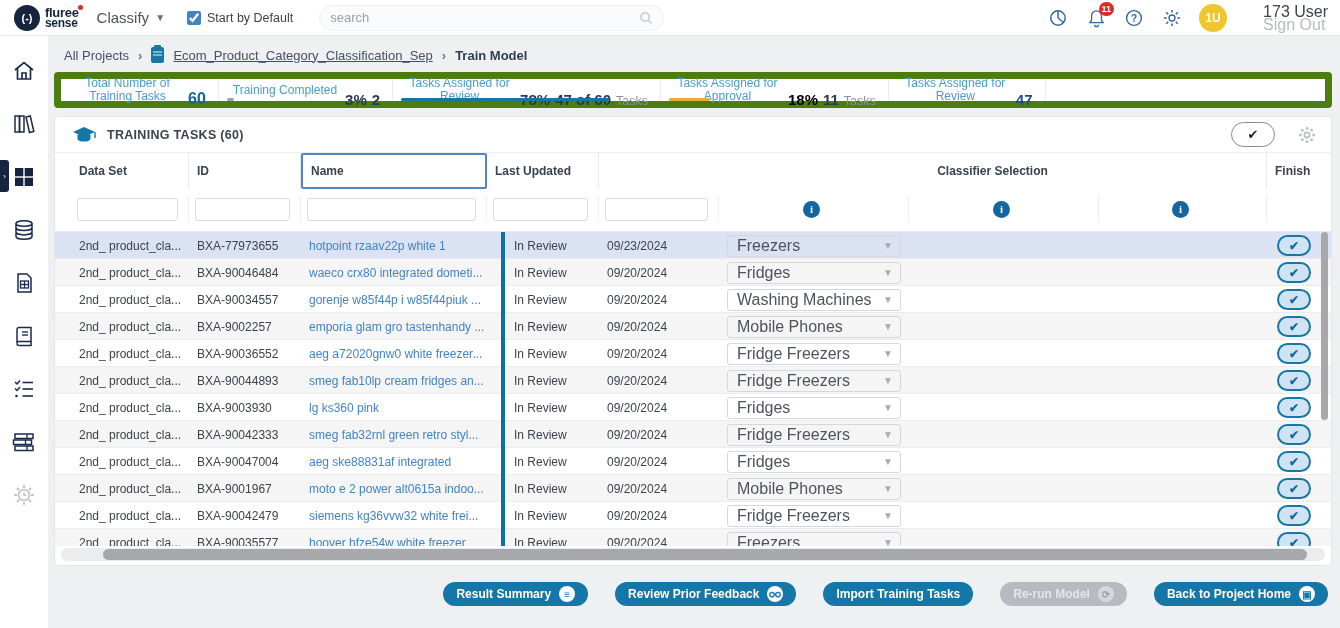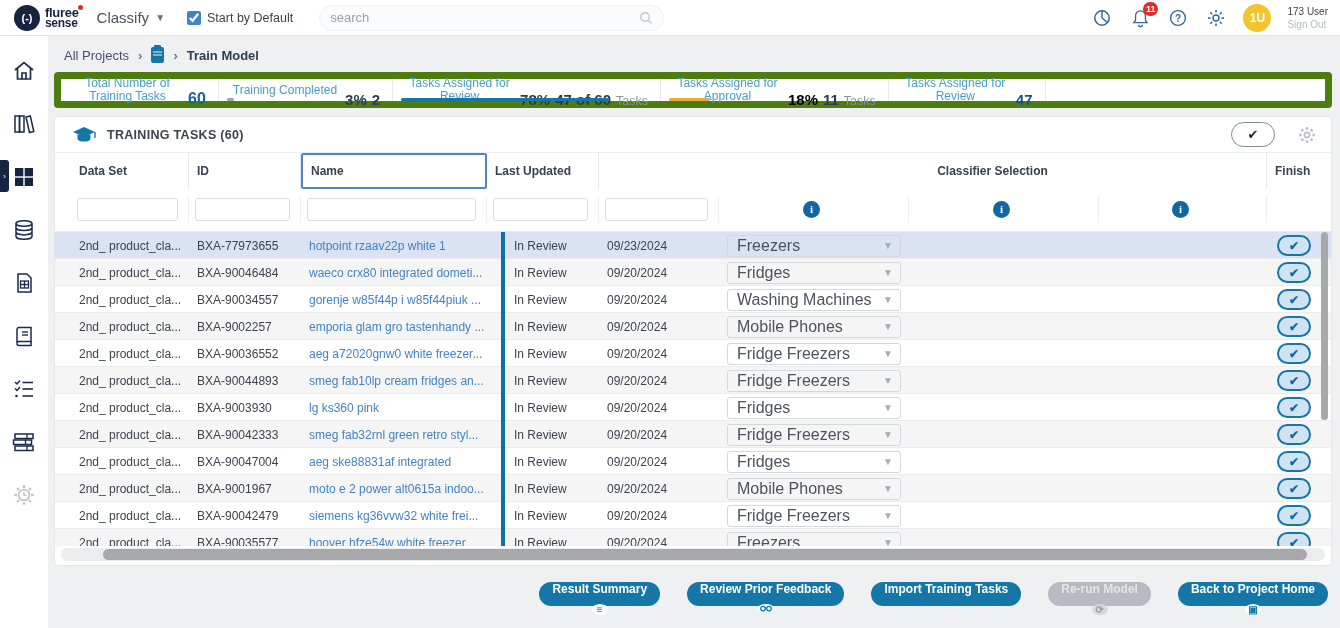--- a/index.html
+++ b/index.html
@@ -18,21 +18,21 @@
   .startdef { margin-left:22px; display:flex; align-items:center; gap:6px; font-size:12.5px; color:#3c434c; }
   .startdef input { width:14px; height:14px; accent-color:#4283c4; }
   .search-wrap { margin-left:26px; width:345px; height:26px; background:#fafbfc; border:1px solid #eef0f2; border-radius:13px; display:flex; align-items:center; padding:0 10px; }
   .search-wrap input { flex:1; border:none; outline:none; background:transparent; font-size:13px; color:#3c434c; font-family:"Liberation Sans",sans-serif; }
   .search-wrap input::placeholder { color:#9aa0a8; }
   .search-glass { color:#c3c7cd; font-size:13px; }
   .top-right { margin-left:auto; display:flex; align-items:center; gap:16px; }
   .tb-icon { width:22px; height:22px; display:flex; align-items:center; justify-content:center; cursor:pointer; position:relative; }
   .badge { position:absolute; top:-5px; right:-7px; background:#e02b2b; color:#fff; border-radius:8px; min-width:15px; height:14px; font-size:9px; font-weight:bold; display:flex; align-items:center; justify-content:center; padding:0 3px; }
   .avatar { width:28px; height:28px; border-radius:50%; background:#f0c52e; color:#fff; font-size:12px; font-weight:bold; display:flex; align-items:center; justify-content:center; }
-  .user-block { line-height:13px; font-size:10px; }
+  .user-block { line-height:13px; font-size:16px;margin-left:20px; }
   .user-name { color:#3c434c; }
   .sign-out { color:#b6bac0; cursor:pointer; }
 
   
   .app { display:flex; }
   .sidebar { width:48px; background:#fff; height:592px; display:flex; flex-direction:column; align-items:center; padding-top:22px; gap:27px; position:relative; }
   .side-icon { width:26px; height:26px; display:flex; align-items:center; justify-content:center; cursor:pointer; position:relative; }
   .active-flag { position:absolute; left:-11px; top:-4px; width:9px; height:32px; background:#16243f; color:#fff; font-size:8px; display:flex; align-items:center; justify-content:center; border-radius:0 3px 3px 0; }
   .main { flex:1; padding:0 8px 0 6px; }
 
@@ -92,21 +92,21 @@
   .dd-caret { color:#a7abb2; font-size:10px; }
   .c-finish { display:flex; justify-content:center; padding-right:18px; }
   .finish-pill { width:34px; height:21px; border:2px solid #1577a7; border-radius:12px; background:#cfe3f2; color:#1266a2; font-size:12px; font-weight:bold; display:flex; align-items:center; justify-content:center; cursor:pointer; }
 
   .vscroll { position:absolute; right:3px; top:0; width:7px; height:188px; background:#a6a8ab; border-radius:4px; }
   .hscroll { height:13px; margin:2px 6px 4px 6px; background:#ebecee; border-radius:7px; position:relative; }
   .hscroll-thumb { position:absolute; left:42px; right:18px; top:1px; height:11px; background:#a6a8ab; border-radius:6px; }
 
   
   .footer { display:flex; justify-content:flex-end; align-items:center; gap:27px; padding:16px 4px 0 0; }
-  .footer-btn { height:24px; border:none; border-radius:13px; background:#1577a7; color:#fff; font-size:12px; font-weight:bold; font-family:"Liberation Sans",sans-serif; display:flex; align-items:center; gap:8px; padding:0 13px; cursor:pointer; white-space:nowrap;flex-direction:column; }
+  .footer-btn { height:24px; border:none; border-radius:13px; background:#1577a7; color:#fff; font-size:12px; font-weight:bold; font-family:"Liberation Sans",sans-serif; display:flex; align-items:center; gap:8px; padding:0 13px; cursor:pointer; white-space:nowrap; }
   .footer-btn .b-icon { width:16px; height:16px; border-radius:50%; background:#fff; color:#1577a7; font-size:10px; font-weight:bold; display:flex; align-items:center; justify-content:center; }
   .footer-btn.disabled { background:#b7bbc1; color:#e4e5e8; cursor:default; }
   .footer-btn.disabled .b-icon { background:#d6d8db; color:#9a9ea5; }
 
   svg { display:block; }
 </style>
 </head>
 <body>
 
 <div class="topbar">
@@ -261,20 +261,21 @@
           <path d="M12 9.5 v2.8 h2.2" fill="none" stroke="#c2c6cc" stroke-width="1.4"></path>
         </svg>
     </div>
   </div>
 
   <div class="main">
     <div class="breadcrumb">
       <span class="crumb-link" style="text-decoration:none;">All Projects</span>
       <span class="crumb-sep">›</span>
       <span class="clip-icon"></span>
+      <span class="crumb-link">Ecom_Product_Category_Classification_Sep</span>
       <span class="crumb-sep">›</span>
       <span class="crumb-current">Train Model</span>
     </div>
 
     <div class="stats-card">
       <div class="stat">
         <span class="stat-label">Total Number of Training Tasks</span>
         <span class="stat-right">
             <span class="stat-value">60</span>
           </span>

